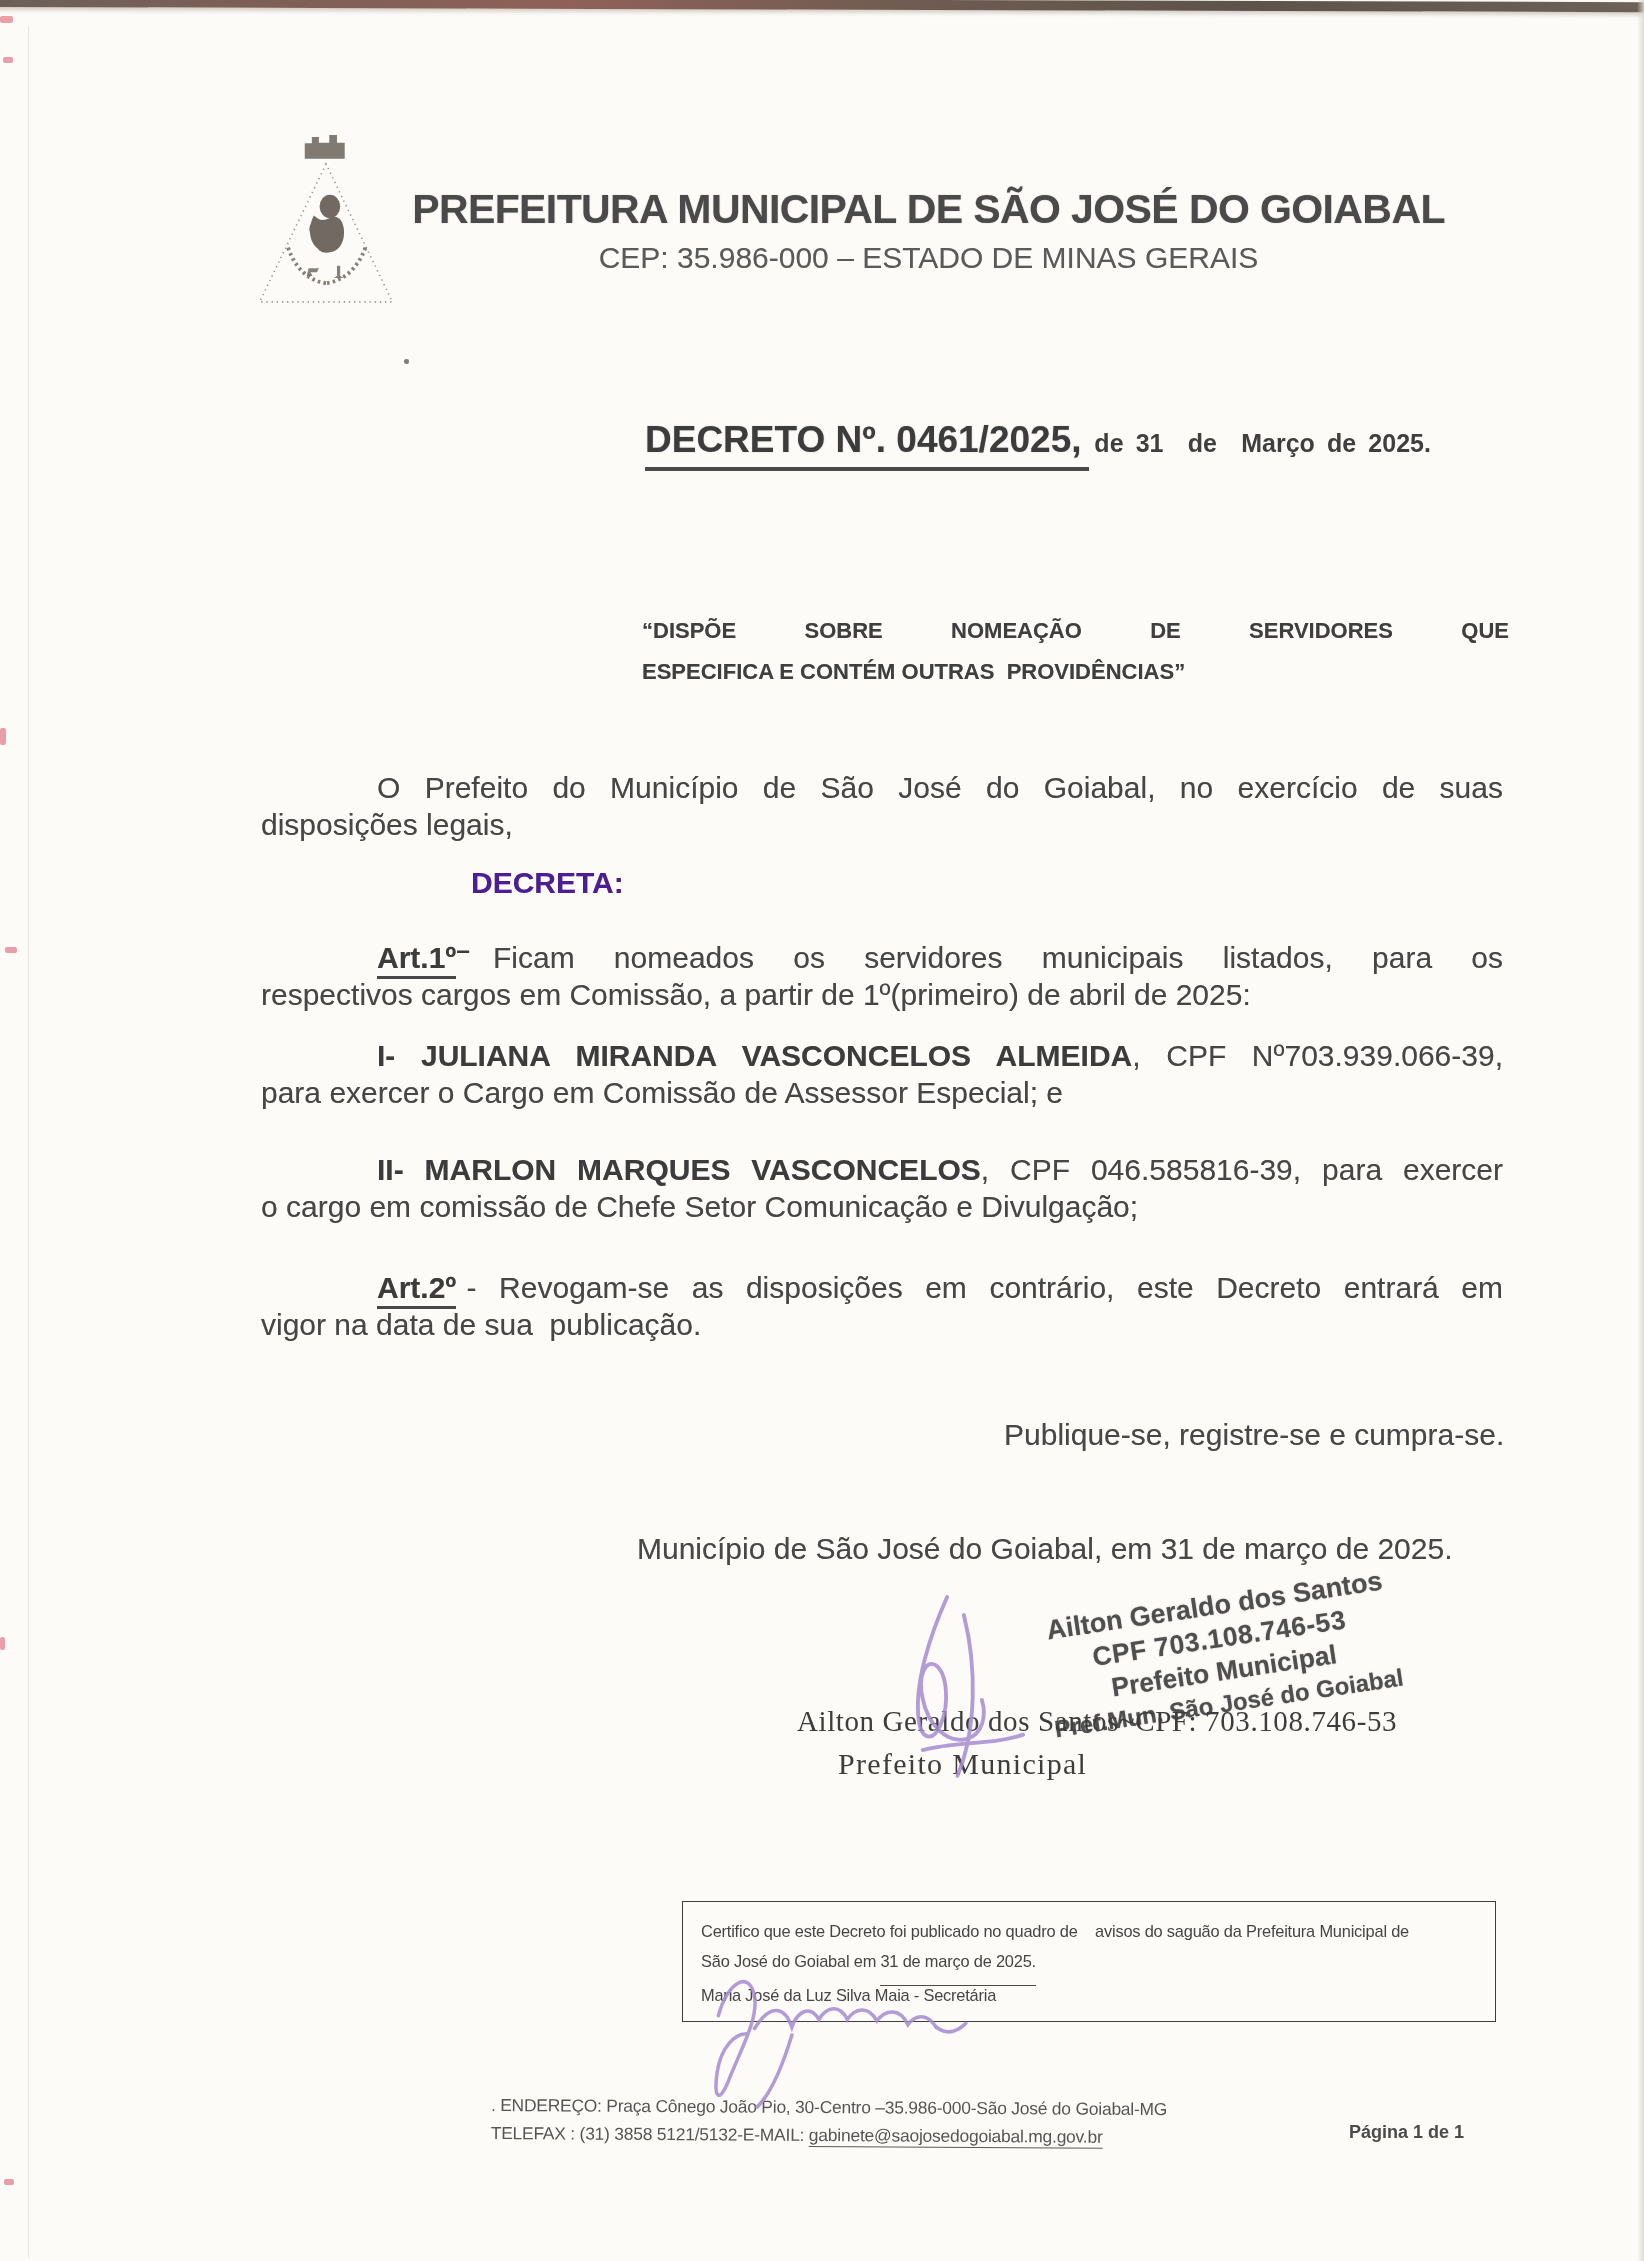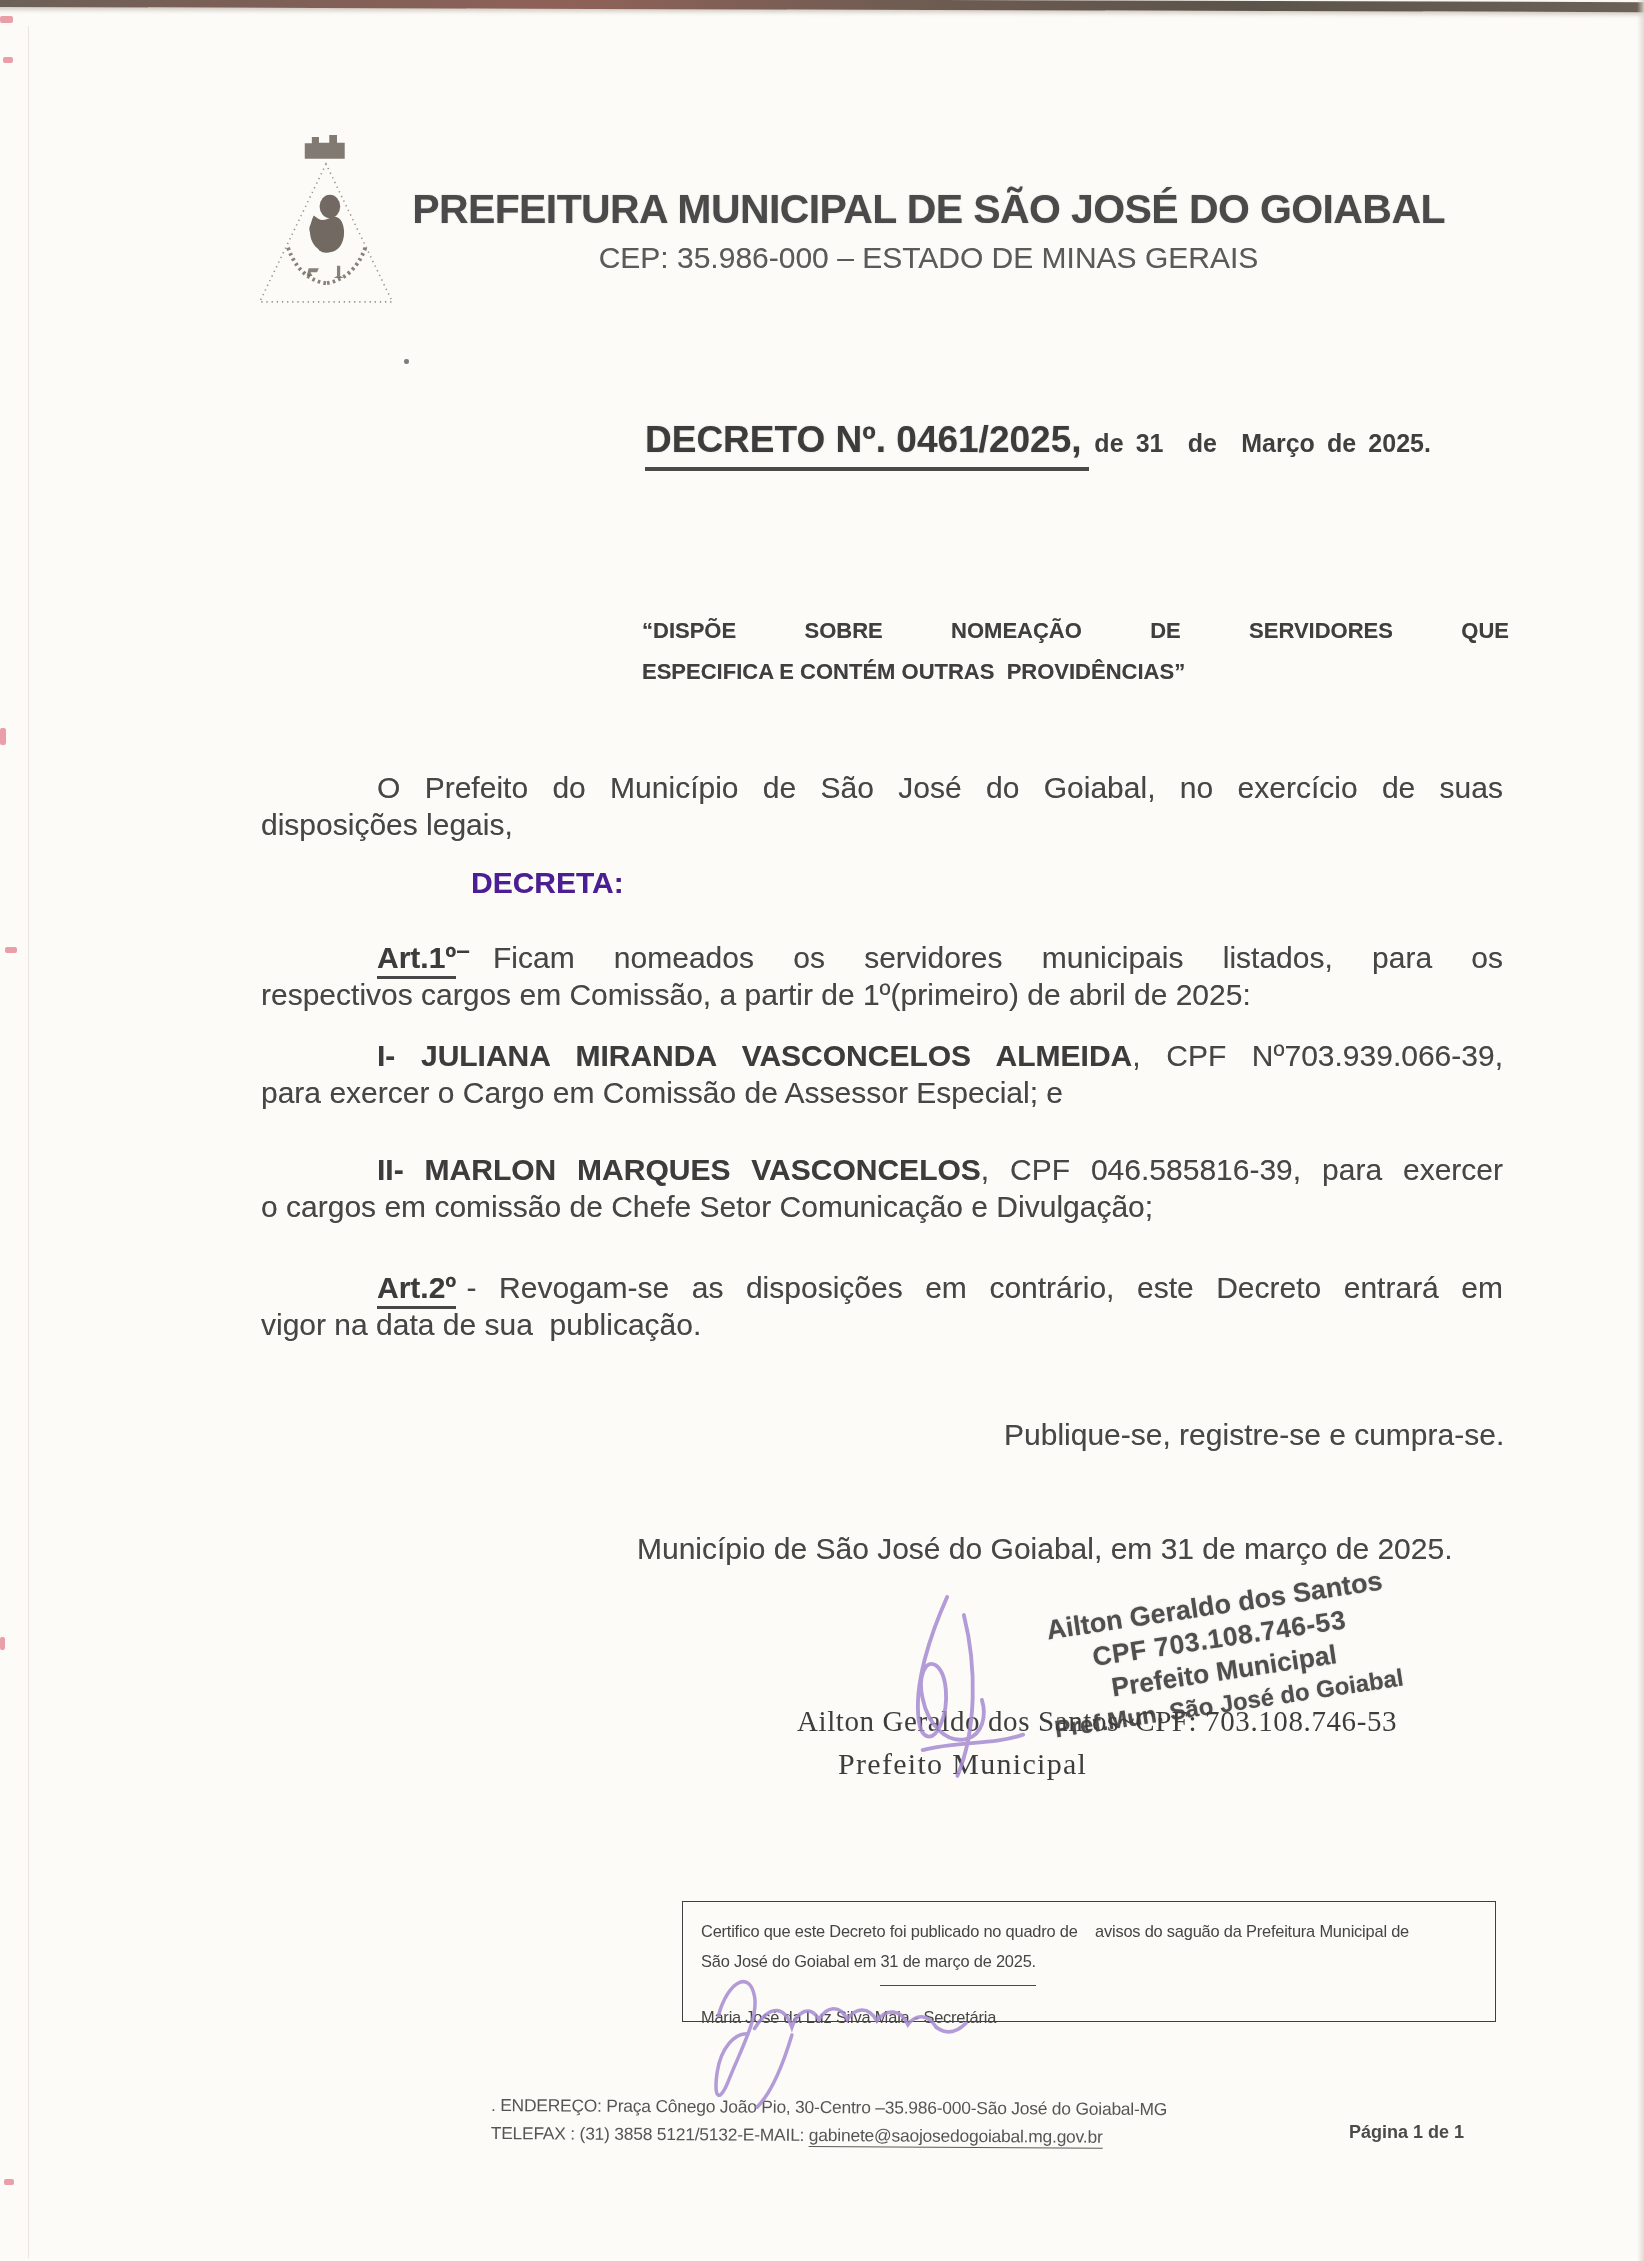--- a/index.html
+++ b/index.html
@@ -72,21 +72,21 @@
   .sig-title{left:838px;top:1747px;font-family:"Liberation Serif","DejaVu Serif",serif;
     font-size:30px;color:#3d3d3d;letter-spacing:1.3px;z-index:4;}
   .sig-svg{z-index:5;}
 
   
   .cert-box{left:682px;top:1901px;width:814px;height:121px;box-sizing:border-box;
     border:1.9px solid #3f3f3f;padding:14px 17px 0 18px;
     font-size:16.4px;letter-spacing:-0.2px;color:#454545;z-index:2;}
   .cert-line{line-height:30px;white-space:pre-wrap;}
   .cert-u{border-bottom:1.9px solid #4a4a4a;padding-bottom:15px;}
-  .cert-sec{margin-top:28px;line-height:26px;}
+  .cert-sec{margin-top:6px;line-height:26px;}
 
   
   .b-footer{left:491px;top:2091px;font-size:17.4px;letter-spacing:-0.2px;color:#555;
     transform:rotate(0.35deg);transform-origin:left top;}
   .b-footer .f-line{line-height:28px;white-space:nowrap;}
   .f-u{border-bottom:1.3px solid #5a5a5a;padding-bottom:0.6px;}
   .f-page{left:1349px;top:2122px;font-size:18px;font-weight:bold;color:#4a4a4a;}
 </style>
 </head>
 <body>
@@ -149,21 +149,21 @@
     <div>respectivos cargos em Comissão, a partir de 1º(primeiro) de abril de 2025:</div>
   </div>
 
   <div class="abs b-item1 body-block ink">
     <div class="jl ind"><span class="b">I- JULIANA MIRANDA VASCONCELOS ALMEIDA</span><span>, CPF Nº703.939.066-39,</span></div>
     <div>para exercer o Cargo em Comissão de Assessor Especial; e</div>
   </div>
 
   <div class="abs b-item2 body-block ink">
     <div class="jl ind"><span class="b">II- MARLON MARQUES VASCONCELOS</span><span>, CPF 046.585816-39, para exercer</span></div>
-    <div>o cargos em comissão de Chefe Setor Comunicação e Divulgação;</div>
+    <div>o cargo em comissão de Chefe Setor Comunicação e Divulgação;</div>
   </div>
 
   <div class="abs b-art2 body-block ink">
     <div class="jl ind"><span class="lbl">Art.2º</span><span class="gap-l">- Revogam-se as disposições em contrário, este Decreto entrará em</span></div>
     <div class="pre">vigor na data de sua  publicação.</div>
   </div>
 
   <div class="abs b-publique ink">Publique-se, registre-se e cumpra-se.</div>
 
   <div class="abs b-municipio ink">Município de São José do Goiabal, em 31 de março de 2025.</div>

